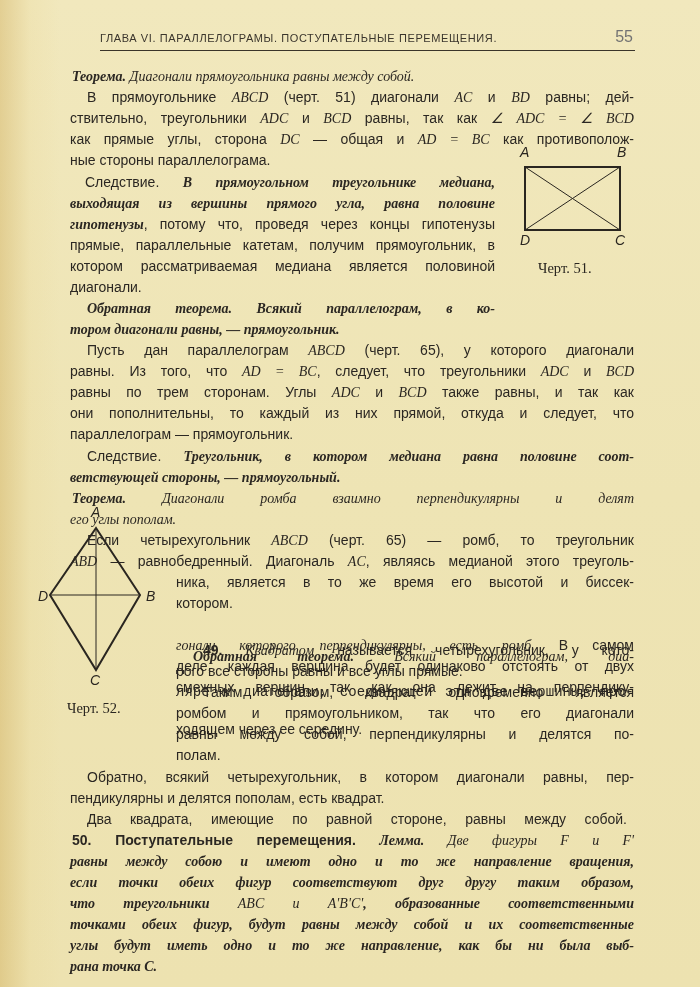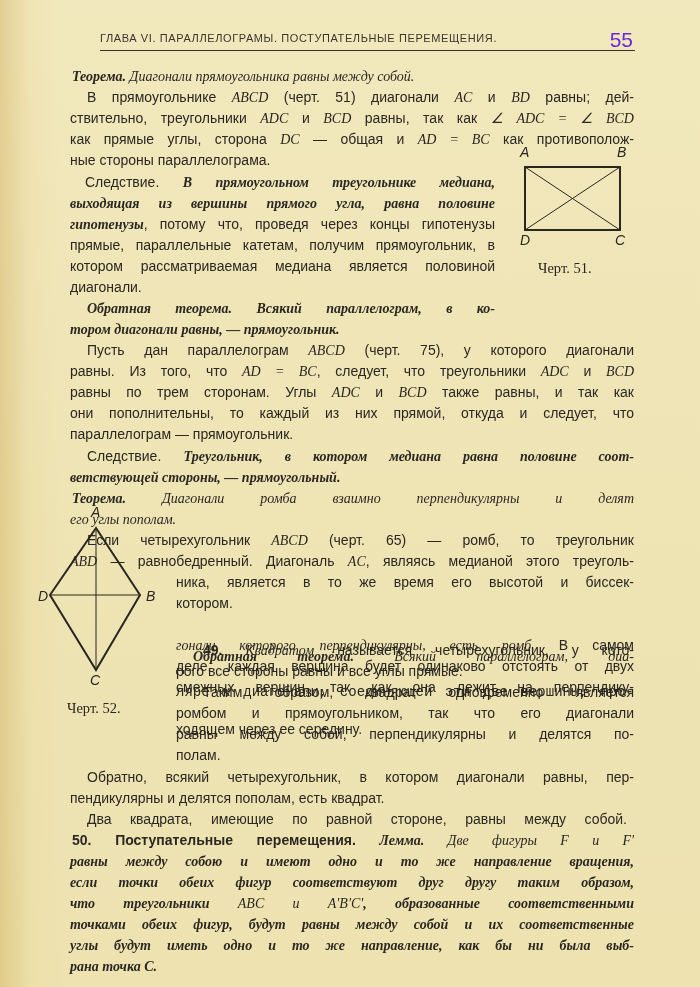--- a/index.html
+++ b/index.html
@@ -18,21 +18,21 @@
     position: absolute; left: 100px; top: 28px; width: 535px; height: 22px;
     border-bottom: 1.5px solid #3a342a;
   }
   .header .running {
     position: absolute; left: 0; top: 4px;
     font-family: "Liberation Sans", sans-serif; font-size: 11px; letter-spacing: 0.6px;
     color: #3a352c;
   }
   .header .pgnum {
     position: absolute; right: 2px; top: 0px;
-    font-family: "Liberation Sans", sans-serif; font-size: 21px; color: #6d28d9;
+    font-family: "Liberation Sans", sans-serif; font-size: 16px; color: #737373;
   }
   .line {
     position: absolute; white-space: nowrap;
     font-family: "Liberation Sans", sans-serif; font-size: 14px; line-height: 20px;
     color: #2b2722;
     text-align: justify; text-align-last: justify;
   }
   .line.last { text-align-last: left; }
   .it { font-family: "Liberation Serif", serif; font-style: italic; }
   .bi { font-family: "Liberation Serif", serif; font-style: italic; font-weight: bold; }
@@ -102,21 +102,21 @@
     <line x1="7" y1="7" x2="102" y2="70" stroke="#2a2620" stroke-width="1"></line>
     <line x1="102" y1="7" x2="7" y2="70" stroke="#2a2620" stroke-width="1"></line>
   </svg>
   <span class="fig-label" style="left:520px; top:144px;">A</span>
   <span class="fig-label" style="left:617px; top:144px;">B</span>
   <span class="fig-label" style="left:520px; top:232px;">D</span>
   <span class="fig-label" style="left:615px; top:232px;">C</span>
   <span class="caption" style="left:538px; top:260px;">Черт. 51.</span>
 
   <div class="line" style="left:87px; top:340px; width:547px;">
-    <span>Пусть дан параллелограм </span><span class="it">ABCD</span><span> (черт. 75),  у  которого диагонали</span>
+    <span>Пусть дан параллелограм </span><span class="it">ABCD</span><span> (черт. 65),  у  которого диагонали</span>
   </div>
   <div class="line" style="left:70px; top:361px; width:564px;">
     <span>равны. Из того, что </span><span class="it">AD = BC</span><span>, следует, что треугольники </span><span class="it">ADC</span><span> и </span><span class="it">BCD</span>
   </div>
   <div class="line" style="left:70px; top:382px; width:564px;">
     <span>равны по трем сторонам. Углы </span><span class="it">ADC</span><span> и </span><span class="it">BCD</span><span> также равны, и так как</span>
   </div>
   <div class="line" style="left:70px; top:403px; width:564px;">
     <span>они пополнительны, то каждый из них прямой, откуда и следует, что</span>
   </div>

